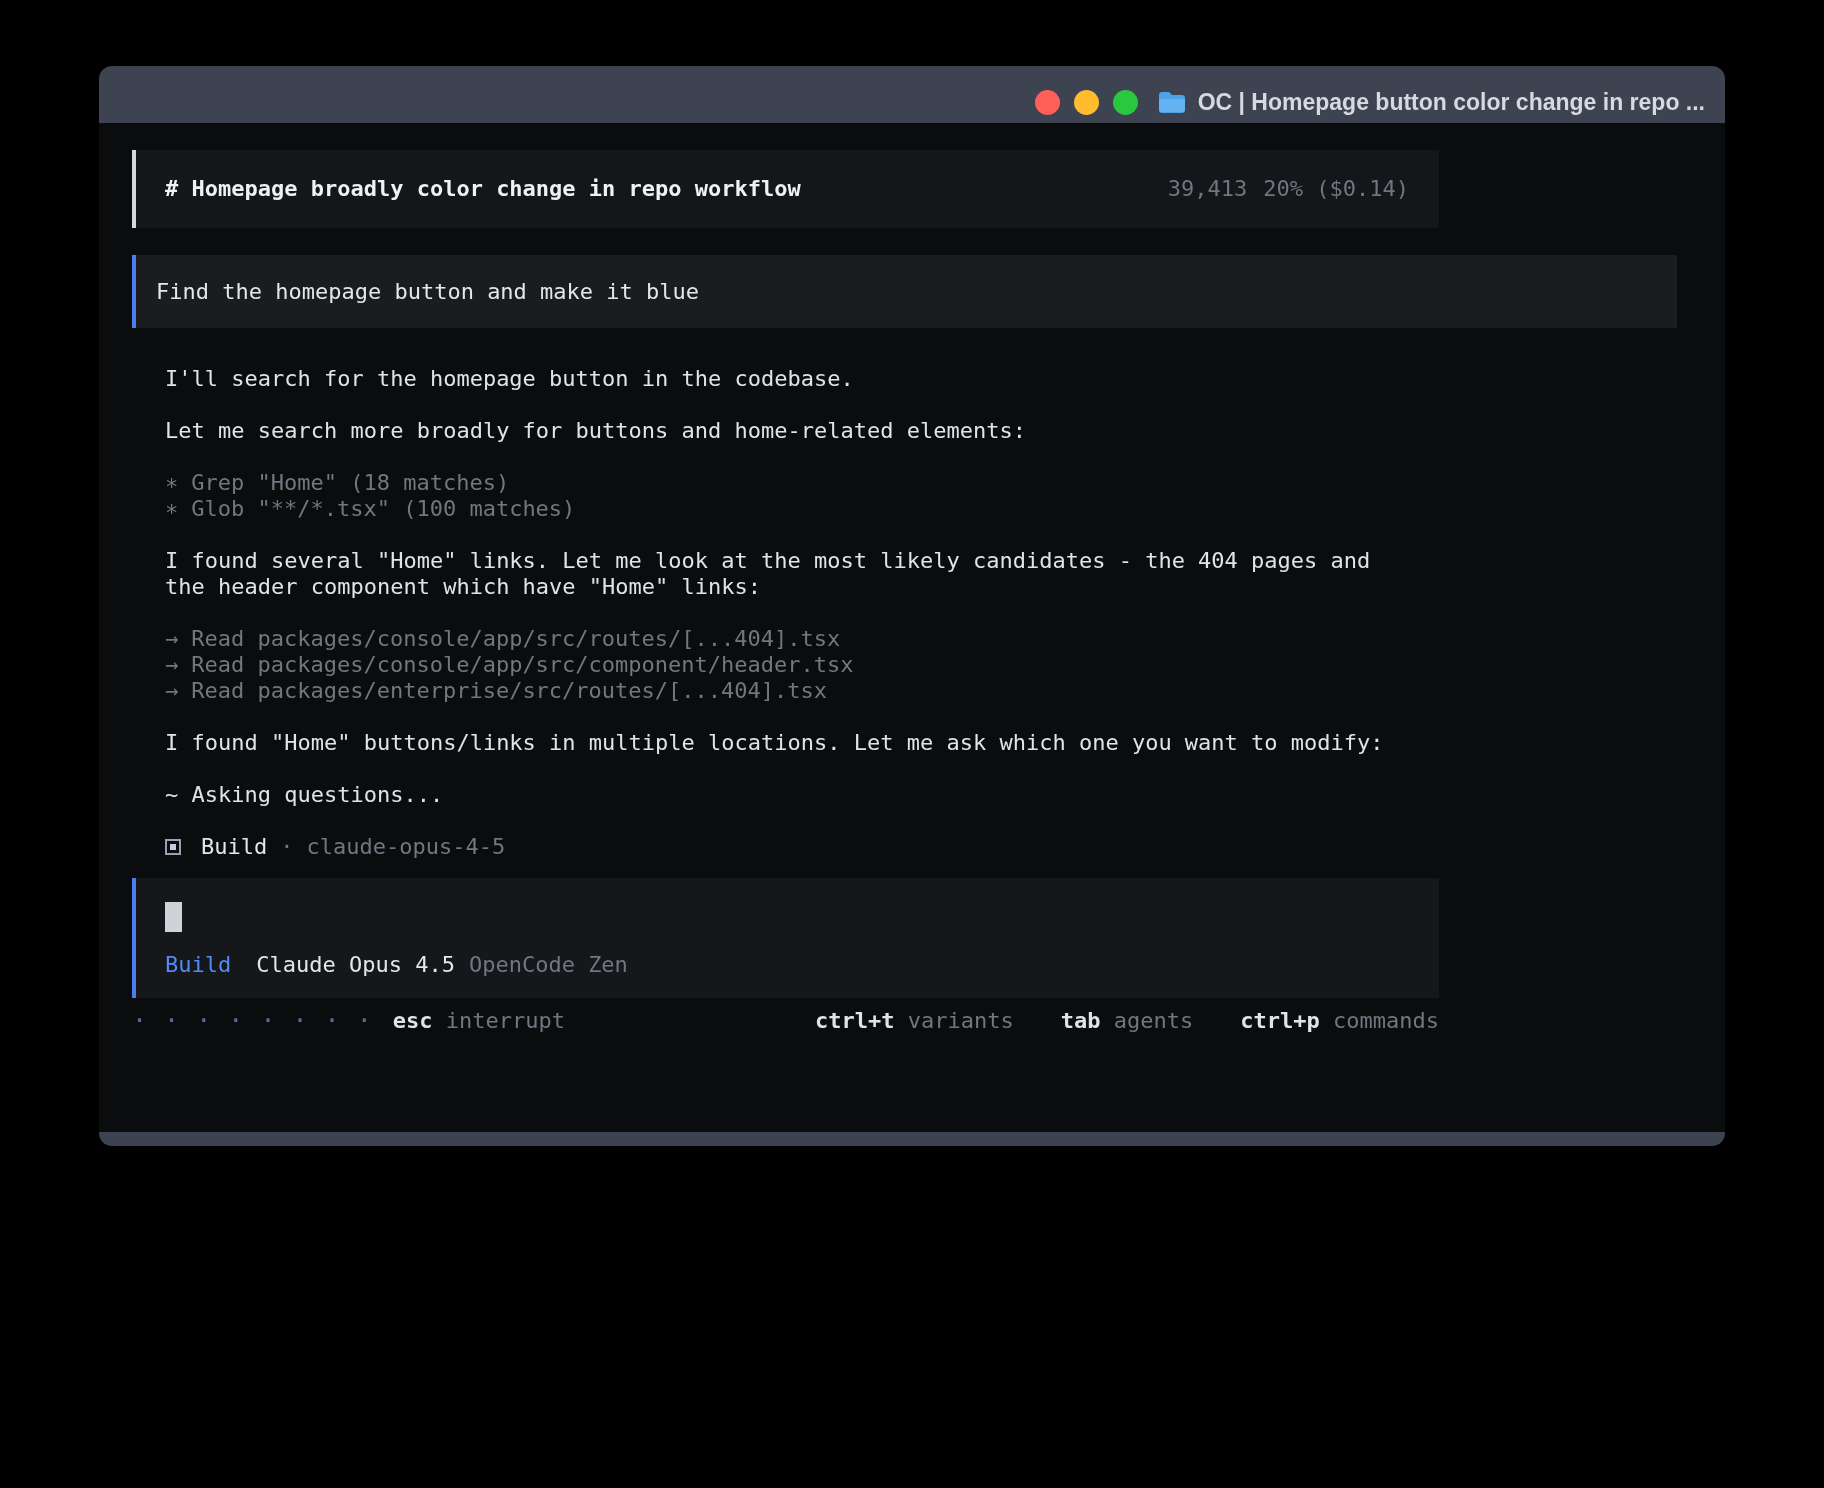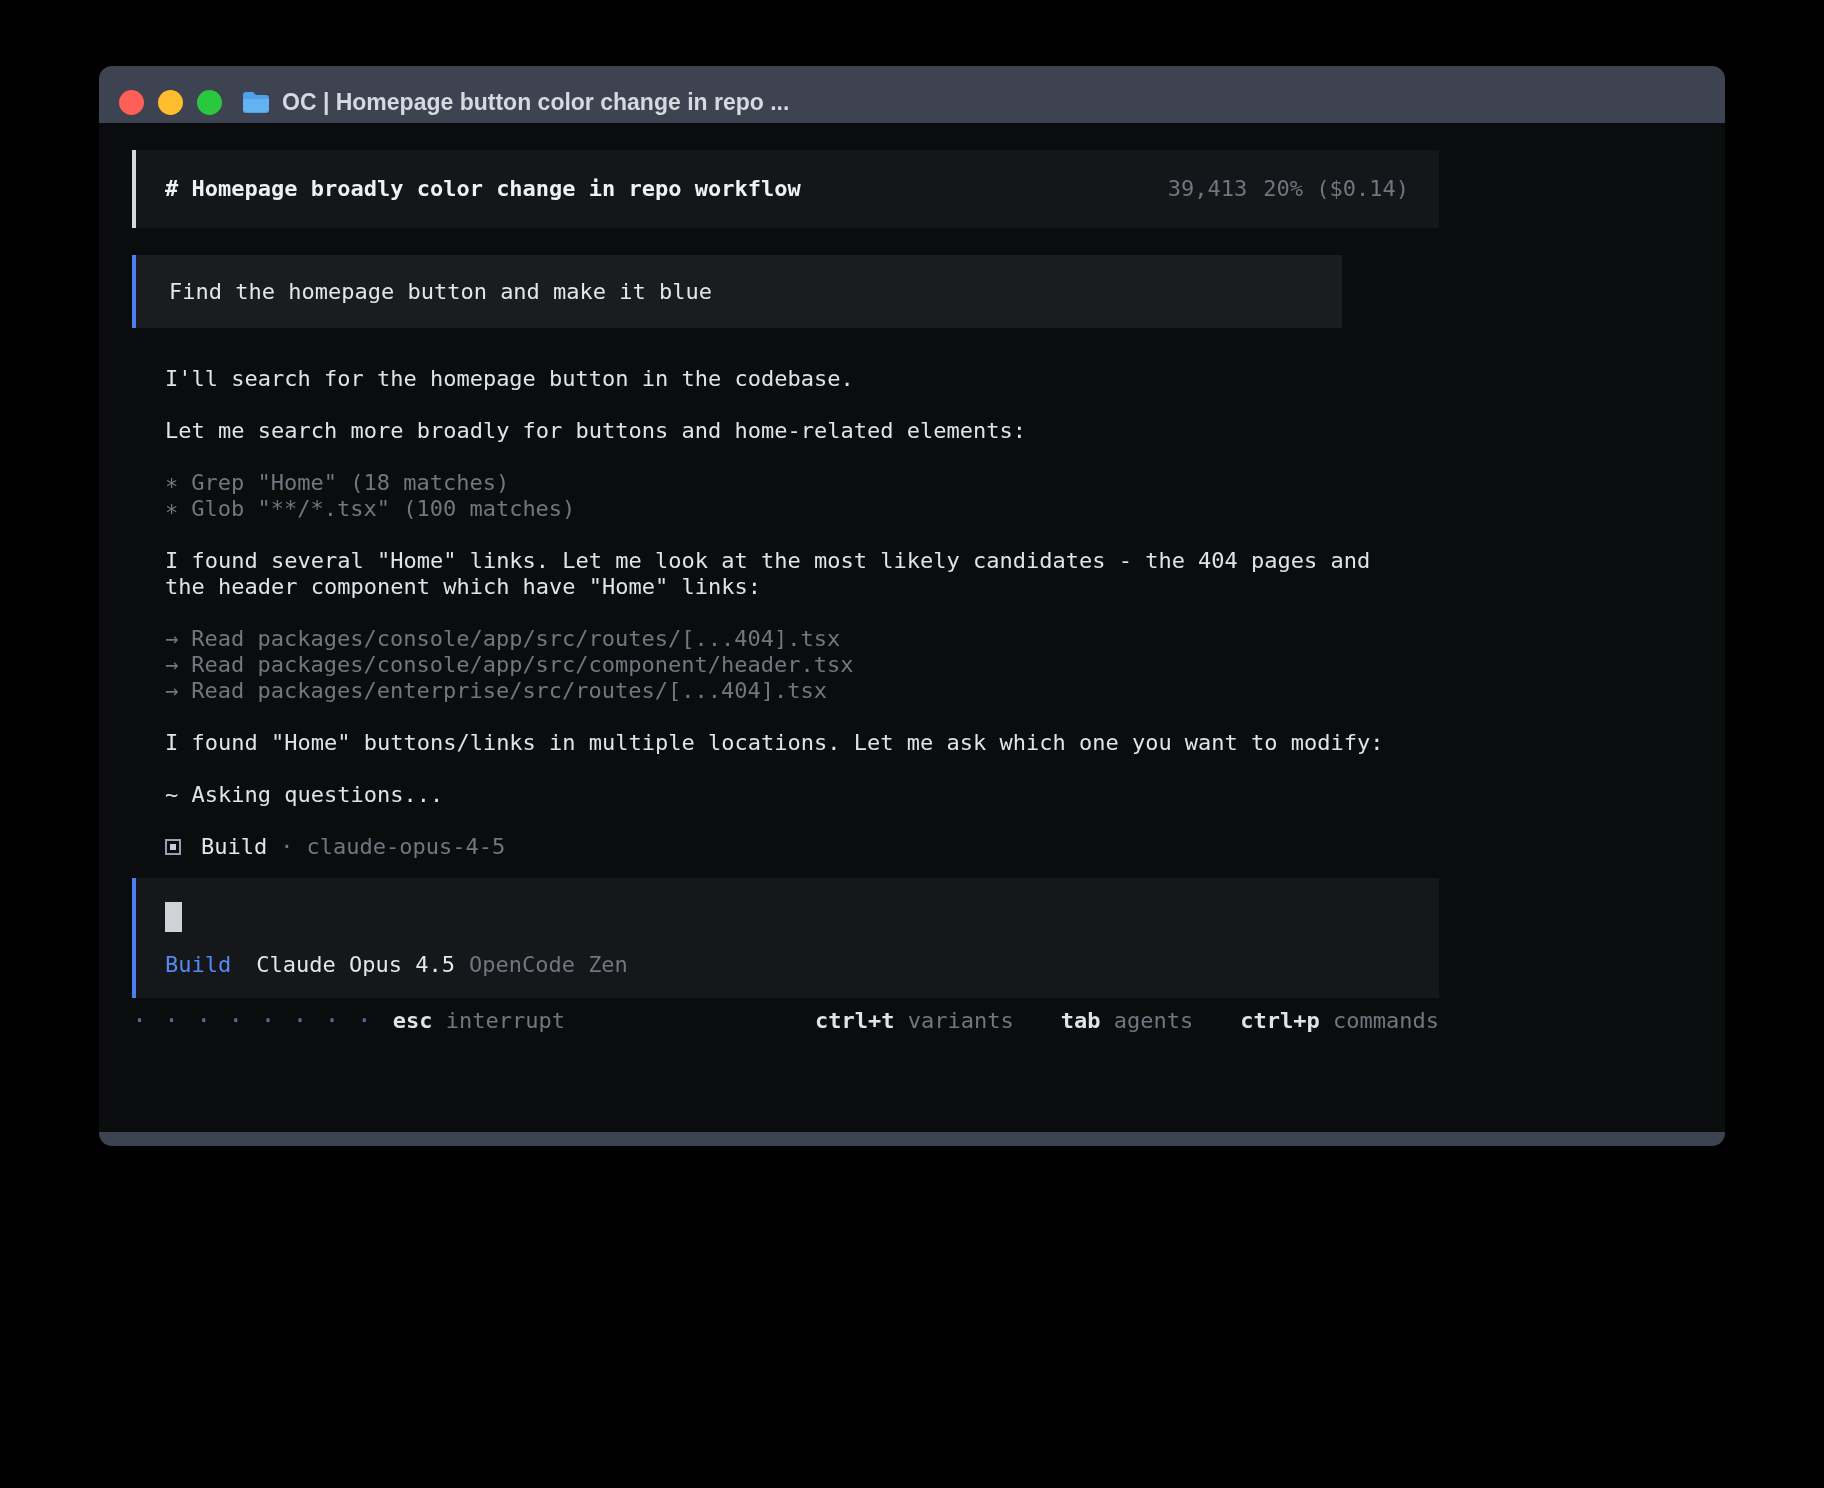--- a/index.html
+++ b/index.html
@@ -4,21 +4,21 @@
 <style>
   * { margin:0; padding:0; box-sizing:border-box; }
   html,body { width:1824px; height:1488px; background:#000; overflow:hidden; }
   body { font-family:"DejaVu Sans Mono","Liberation Mono",monospace; position:relative; }
 
   .window {
     position:absolute; left:99px; top:66px; width:1626px; height:1080px;
     background:#3e4351; border-radius:13px; overflow:hidden;
   }
   .titlebar {
-    height:72px; display:flex; align-items:center; padding:0 20px;
+    height:72px; display:flex; align-items:center; padding:0 20px;justify-content:flex-end;
   }
   .lights { display:flex; gap:14px; }
   .light { width:25px; height:25px; border-radius:50%; }
   .light.red { background:#ff5f57; }
   .light.yellow { background:#febc2e; }
   .light.green { background:#29c83f; }
   .titleicon { margin-left:20px; display:flex; align-items:center; }
   .titletext {
     margin-left:12px; font-family:"Liberation Sans","DejaVu Sans",sans-serif;
     font-weight:bold; font-size:23px; color:#d6d9df; white-space:nowrap;
@@ -31,22 +31,22 @@
   .content { padding:27px 0 0 33px; font-size:22px; line-height:26px; color:#e0e3e7; }
 
   .header-block {
     width:1307px; height:78px; background:#151619; border-left:4px solid #d5d8dd;
     display:flex; align-items:center; justify-content:space-between; padding:0 30px 0 29px;
   }
   .header-title { font-weight:bold; color:#f0f1f3; white-space:nowrap; }
   .header-stats { display:flex; gap:16px; color:#70757f; white-space:nowrap; }
 
   .user-block {
-    margin-top:27px; width:1210px; height:73px; background:#1a1c20;
-    border-left:4px solid #4c7ef0; display:flex; align-items:center; padding-left:33px;
+    margin-top:27px; width:1545px; height:73px; background:#1a1c20;
+    border-left:4px solid #4c7ef0; display:flex; align-items:center; padding-left:20px;
   }
   .user-text { color:#e4e6e9; white-space:nowrap; }
 
   .flow { margin-top:38px; width:1262px; padding-left:33px; }
   .flow .mt { margin-top:26px; }
   .tline { color:#71767f; white-space:nowrap; }
   .tico { margin-right:13px; }
   .ptext { color:#e0e3e7; }
 
   .agent-row { display:flex; align-items:center; }

